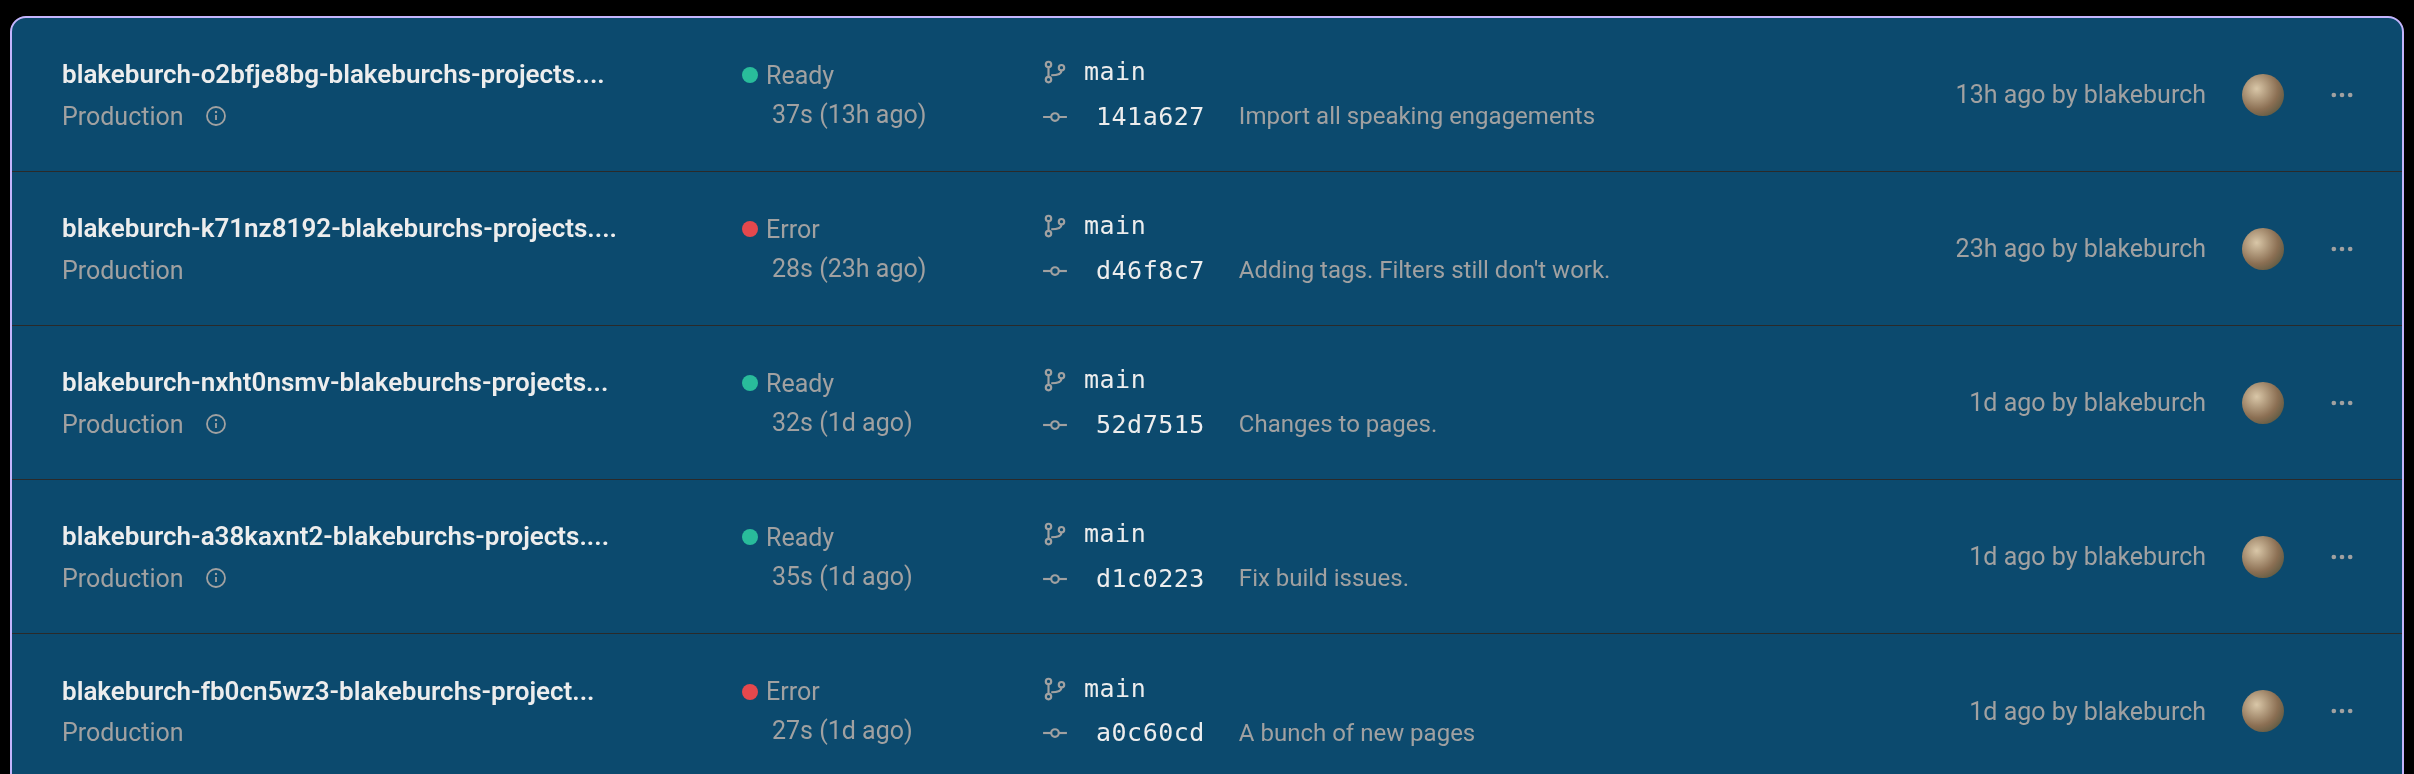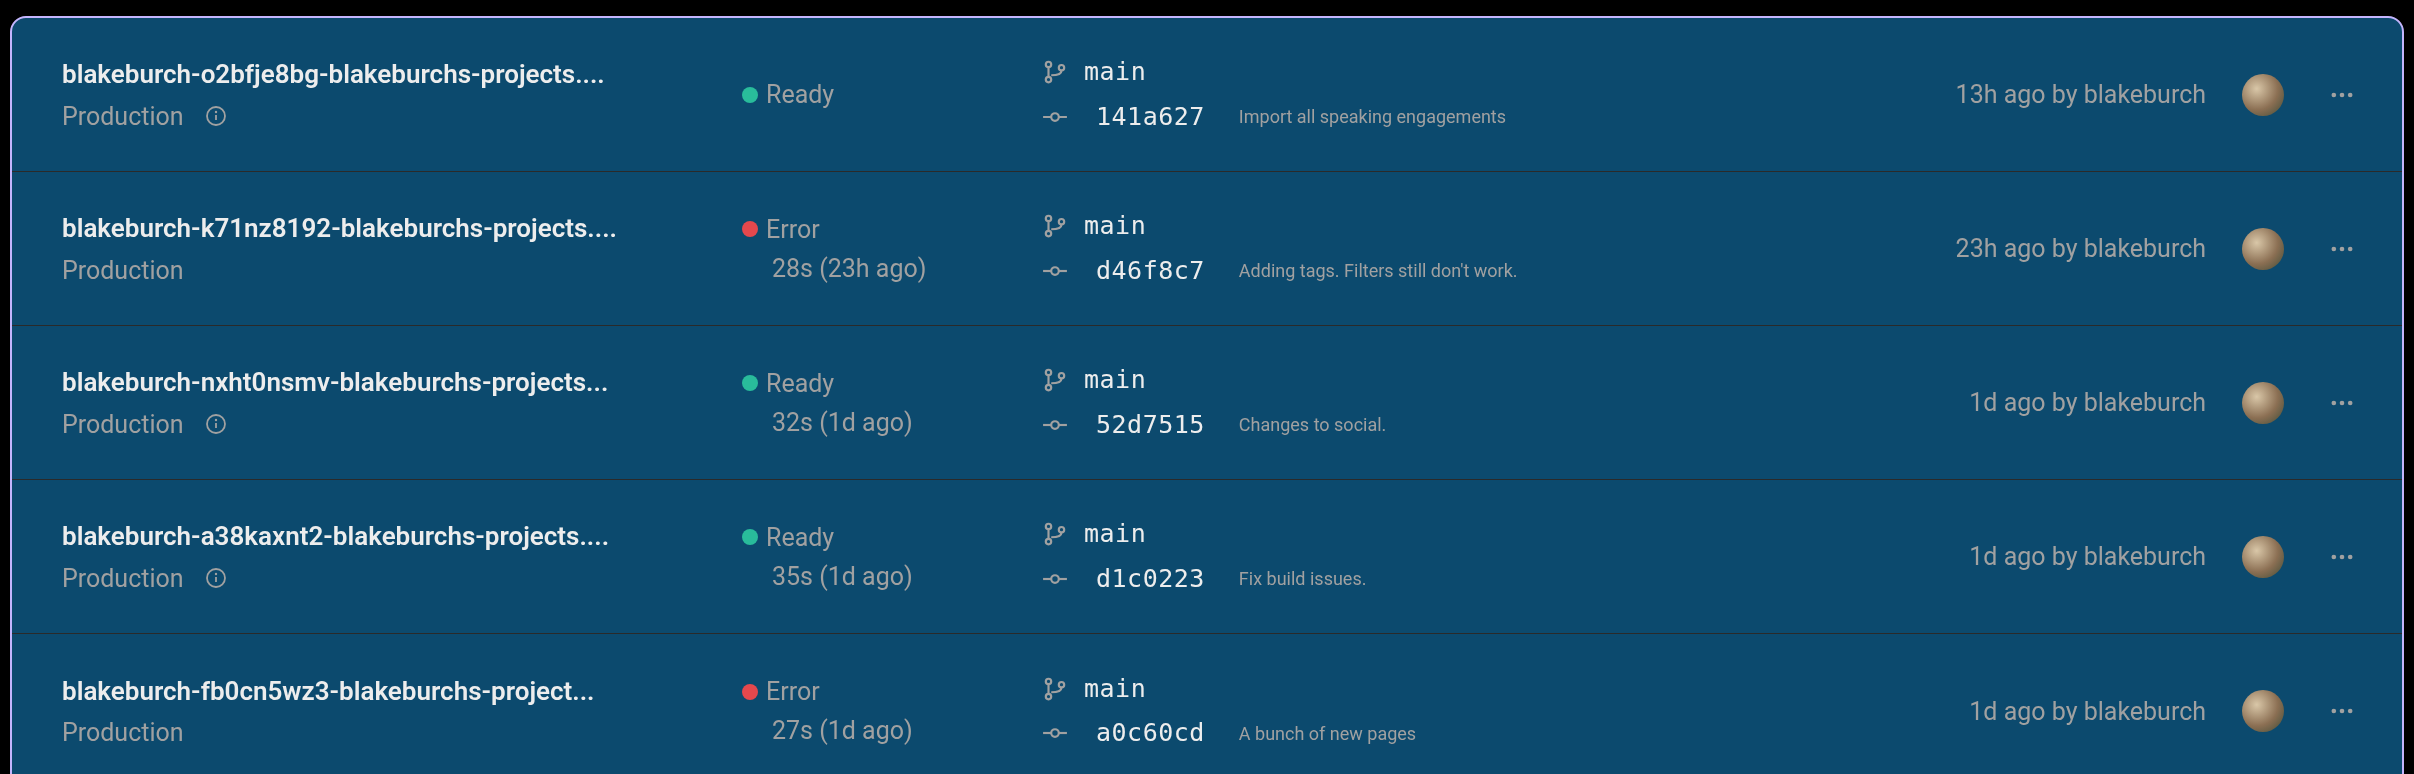--- a/index.html
+++ b/index.html
@@ -83,21 +83,21 @@
     align-items: center;
     gap: 16px;
     font-size: 25px;
     color: #ededed;
     line-height: 1.3;
   }
   .git-line + .git-line { margin-top: 12px; gap: 28px; }
   .git-icon { width: 26px; height: 26px; flex: 0 0 26px; display:inline-flex; align-items:center; justify-content:center; color:#a1a1a1; }
   .git-icon svg { width: 26px; height: 26px; }
   .mono { font-family: ui-monospace, SFMono-Regular, Menlo, Monaco, Consolas, monospace; letter-spacing: 0.5px; }
-  .commit-msg { color: #a1a1a1; font-size: 18px; margin-left: 6px; }
+  .commit-msg { color: #a1a1a1; font-size: 24px; margin-left: 6px; }
 
   .time-author { font-size: 25px; color: #a1a1a1; white-space: nowrap; }
 
   .avatar {
     width: 42px; height: 42px; border-radius: 50%;
     background: radial-gradient(circle at 35% 35%, #d9c7a8 0%, #8b6f53 55%, #3c4a36 100%);
     flex: 0 0 42px;
   }
   .more-btn {
     width: 44px; height: 44px;
@@ -125,20 +125,21 @@
               <circle cx="12" cy="8" r="1.2" fill="currentColor" stroke="none"></circle>
             </svg>
         </span>
       </div>
     </div>
     <div class="col-status">
       <div class="status-line">
         <span class="status-dot dot-ready"></span>
         <span>Ready</span>
       </div>
+      <div class="duration-line">37s (13h ago)</div>
     </div>
     <div class="col-git">
       <div class="git-line">
         <span class="git-icon">
           <svg viewBox="0 0 24 24" fill="none" stroke="currentColor" stroke-width="2">
               <circle cx="6" cy="5" r="2.5"></circle>
               <circle cx="6" cy="19" r="2.5"></circle>
               <circle cx="18" cy="8" r="2.5"></circle>
               <path d="M6 7.5v9"></path>
               <path d="M18 10.5c0 4-5 4.5-9.5 4.5"></path>
@@ -260,21 +261,21 @@
       </div>
       <div class="git-line">
         <span class="git-icon">
           <svg viewBox="0 0 24 24" fill="none" stroke="currentColor" stroke-width="2">
               <circle cx="12" cy="12" r="3.5"></circle>
               <line x1="1" y1="12" x2="8.5" y2="12"></line>
               <line x1="15.5" y1="12" x2="23" y2="12"></line>
             </svg>
         </span>
         <span class="mono">52d7515</span>
-        <span class="commit-msg">Changes to social.</span>
+        <span class="commit-msg">Changes to pages.</span>
       </div>
     </div>
     <div class="col-meta">
       <span class="time-author">1d ago by blakeburch</span>
       <span class="avatar"></span>
       <span class="more-btn">
         <svg viewBox="0 0 24 24" fill="currentColor">
             <circle cx="5" cy="12" r="2"></circle>
             <circle cx="12" cy="12" r="2"></circle>
             <circle cx="19" cy="12" r="2"></circle>

